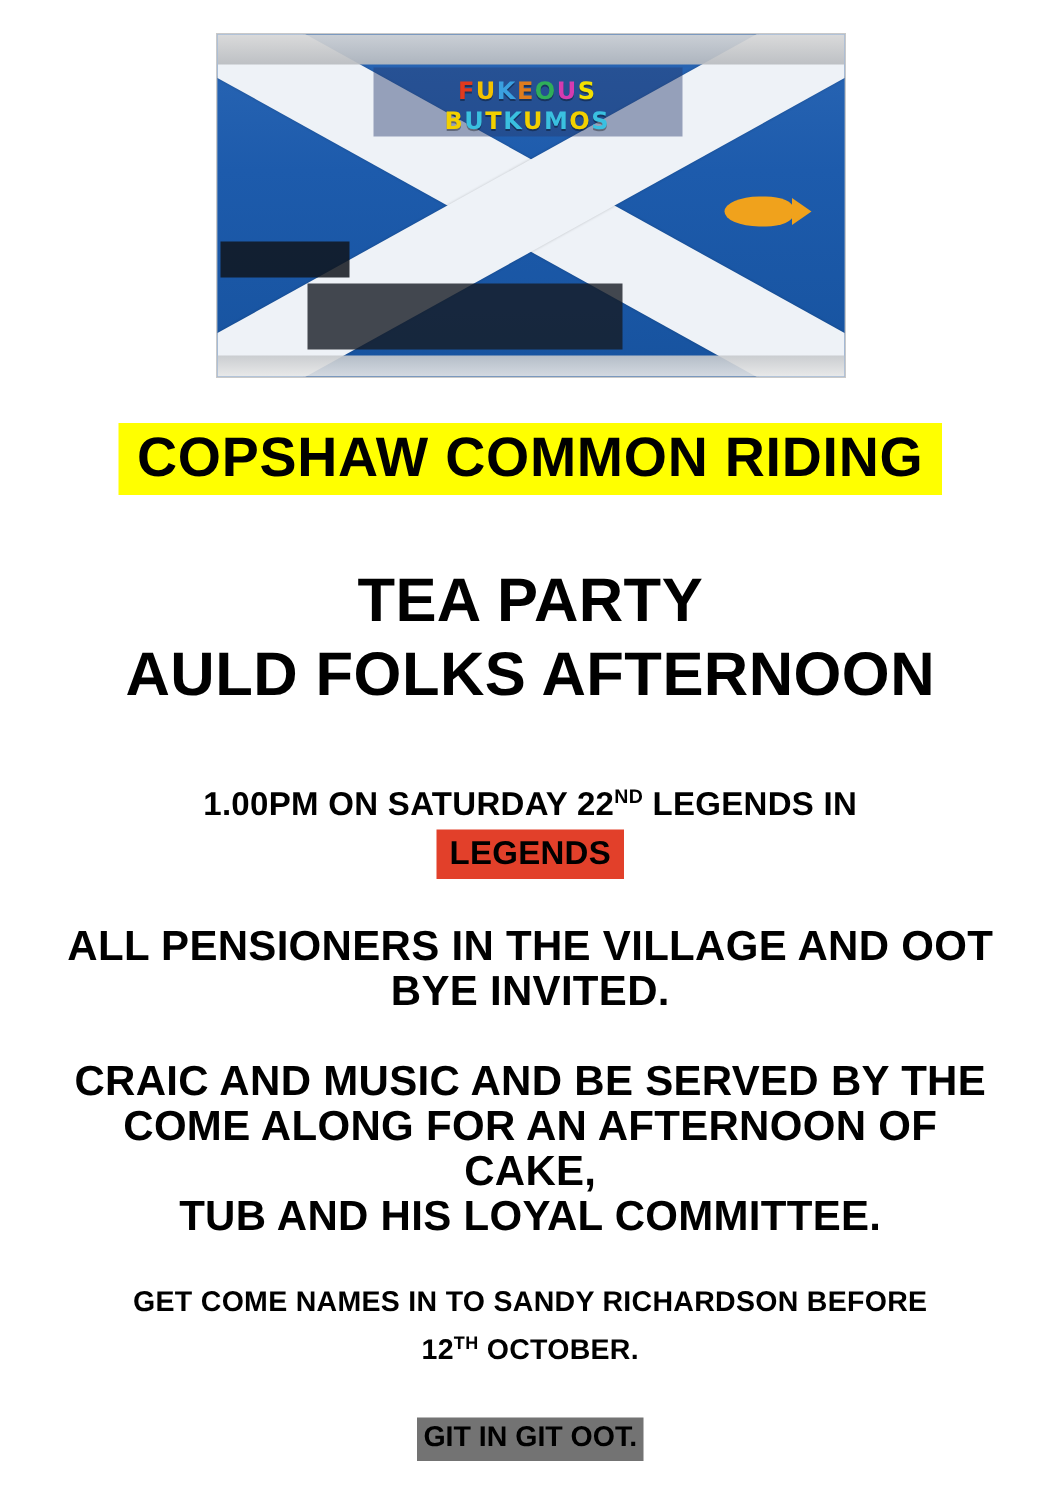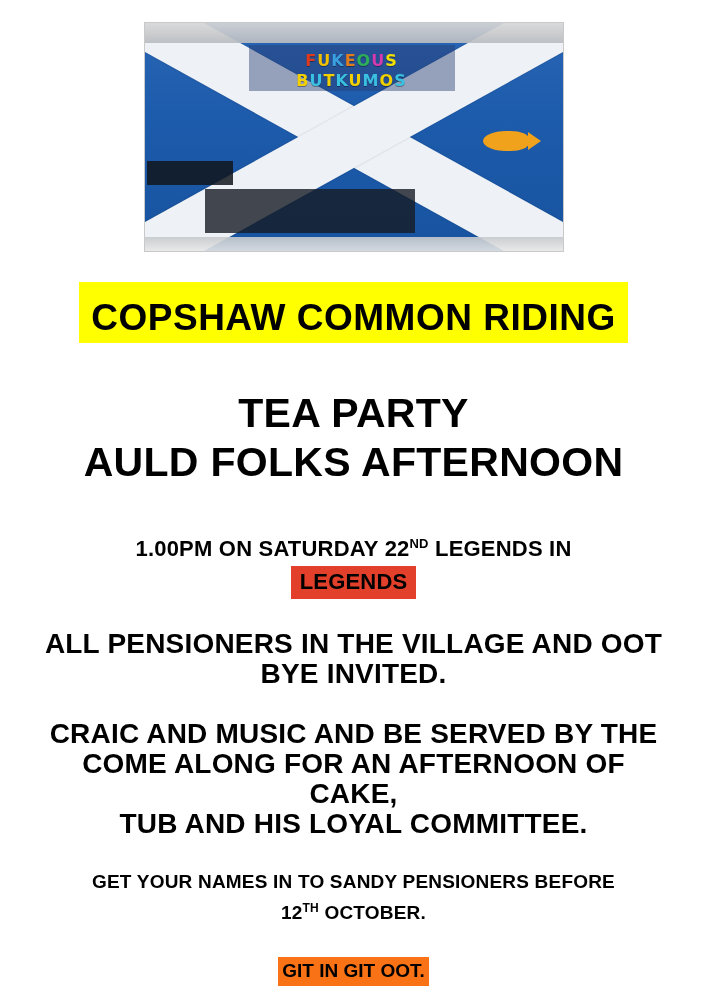--- a/index.html
+++ b/index.html
@@ -139,21 +139,21 @@
   .hl-title {
     margin: 30px auto 0 auto;
     width: 610px;
     text-align: center;
   }
   .hl-title .hl {
     background: #ffff00;
     font-size: 37px;
     font-weight: bold;
     letter-spacing: .5px;
-    padding: 16px 12px 5px 12px;
+    padding: 3px 12px 5px 12px;
     display: inline-block;
     line-height: 40px;
   }
 
   .headline {
     margin: 46px auto 0 auto;
     width: 640px;
     text-align: center;
     font-size: 41px;
     font-weight: bold;
@@ -199,21 +199,21 @@
     width: 640px;
   }
   .para.small sup { font-size: 12px; vertical-align: super; }
 
   .footer-line {
     margin: 30px auto 0 auto;
     width: 600px;
     text-align: center;
   }
   .footer-line .hl {
-    background: #f97316;
+    background: #737373;
     font-size: 19px;
     font-weight: bold;
     padding: 2px 4px 3px 4px;
     display: inline-block;
     line-height: 24px;
   }
 </style>
 </head>
 <body>
 
@@ -262,21 +262,21 @@
     <div>BYE INVITED.</div>
   </div>
 
   <div class="para">
     <div>CRAIC AND MUSIC AND BE SERVED BY THE</div>
     <div>COME ALONG FOR AN AFTERNOON OF CAKE,</div>
     <div>TUB AND HIS LOYAL COMMITTEE.</div>
   </div>
 
   <div class="para small">
-    <div>GET YOUR NAMES IN TO SANDY PENSIONERS BEFORE</div>
+    <div>GET COME NAMES IN TO SANDY RICHARDSON BEFORE</div>
     <div>
       <span>12</span><sup>TH</sup><span> OCTOBER.</span>
     </div>
   </div>
 
   <div class="footer-line">
     <span class="hl">GIT IN GIT OOT.</span>
   </div>
 
 </div>

